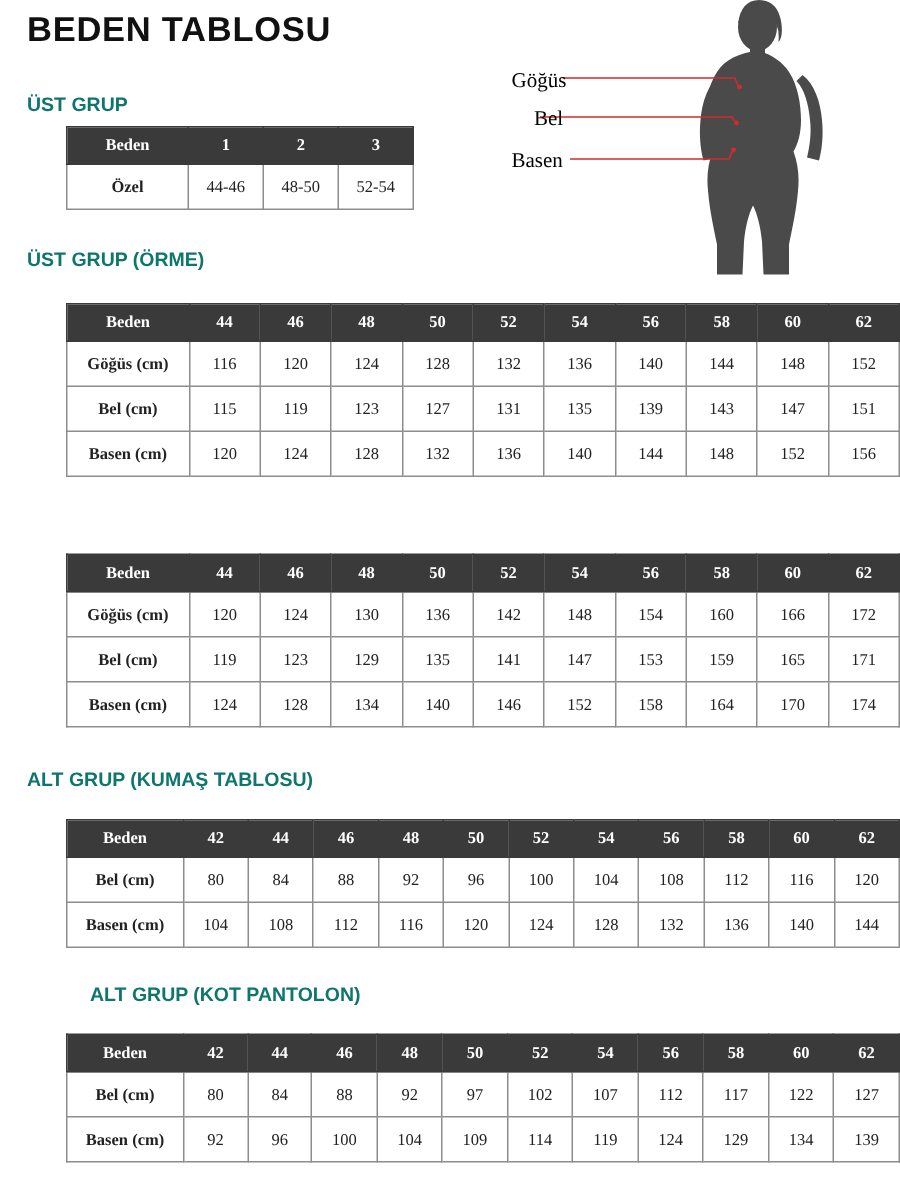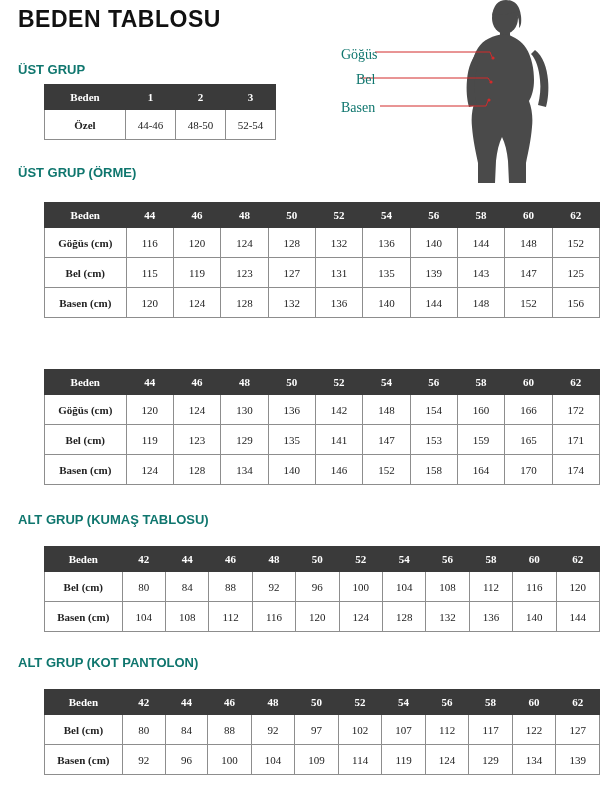--- a/index.html
+++ b/index.html
@@ -80,21 +80,21 @@
     position: absolute;
     left: 330px;
     top: 0px;
     width: 265px;
     height: 185px;
   }
   .callout {
     position: absolute;
     font-family: "Liberation Serif", serif;
     font-size: 14px;
-    color: #0f766e;
+    color: #000000;
   }
   .cal-gogus { left: 341px; top: 47px; }
   .cal-bel { left: 356px; top: 72px; }
   .cal-basen { left: 341px; top: 100px; }
 </style>
 </head>
 <body>
 
 <div class="page">
 
@@ -200,21 +200,21 @@
         <td class="rowlabel">Bel (cm)</td>
         <td>115</td>
         <td>119</td>
         <td>123</td>
         <td>127</td>
         <td>131</td>
         <td>135</td>
         <td>139</td>
         <td>143</td>
         <td>147</td>
-        <td>125</td>
+        <td>151</td>
       </tr>
       <tr>
         <td class="rowlabel">Basen (cm)</td>
         <td>120</td>
         <td>124</td>
         <td>128</td>
         <td>132</td>
         <td>136</td>
         <td>140</td>
         <td>144</td>
@@ -327,21 +327,21 @@
         <td>124</td>
         <td>128</td>
         <td>132</td>
         <td>136</td>
         <td>140</td>
         <td>144</td>
       </tr>
     </tbody>
   </table>
 
-  <div class="section-title" style="top:655px;">ALT GRUP (KOT PANTOLON)</div>
+  <div class="section-title" style="top:655px;margin-left:42px;">ALT GRUP (KOT PANTOLON)</div>
   <table class="sz" style="left:18px; top:689px;">
     <thead>
       <tr>
         <th style="width:78px;">Beden</th>
         <th style="width:44px;">42</th>
         <th style="width:44px;">44</th>
         <th style="width:44px;">46</th>
         <th style="width:44px;">48</th>
         <th style="width:44px;">50</th>
         <th style="width:44px;">52</th>

